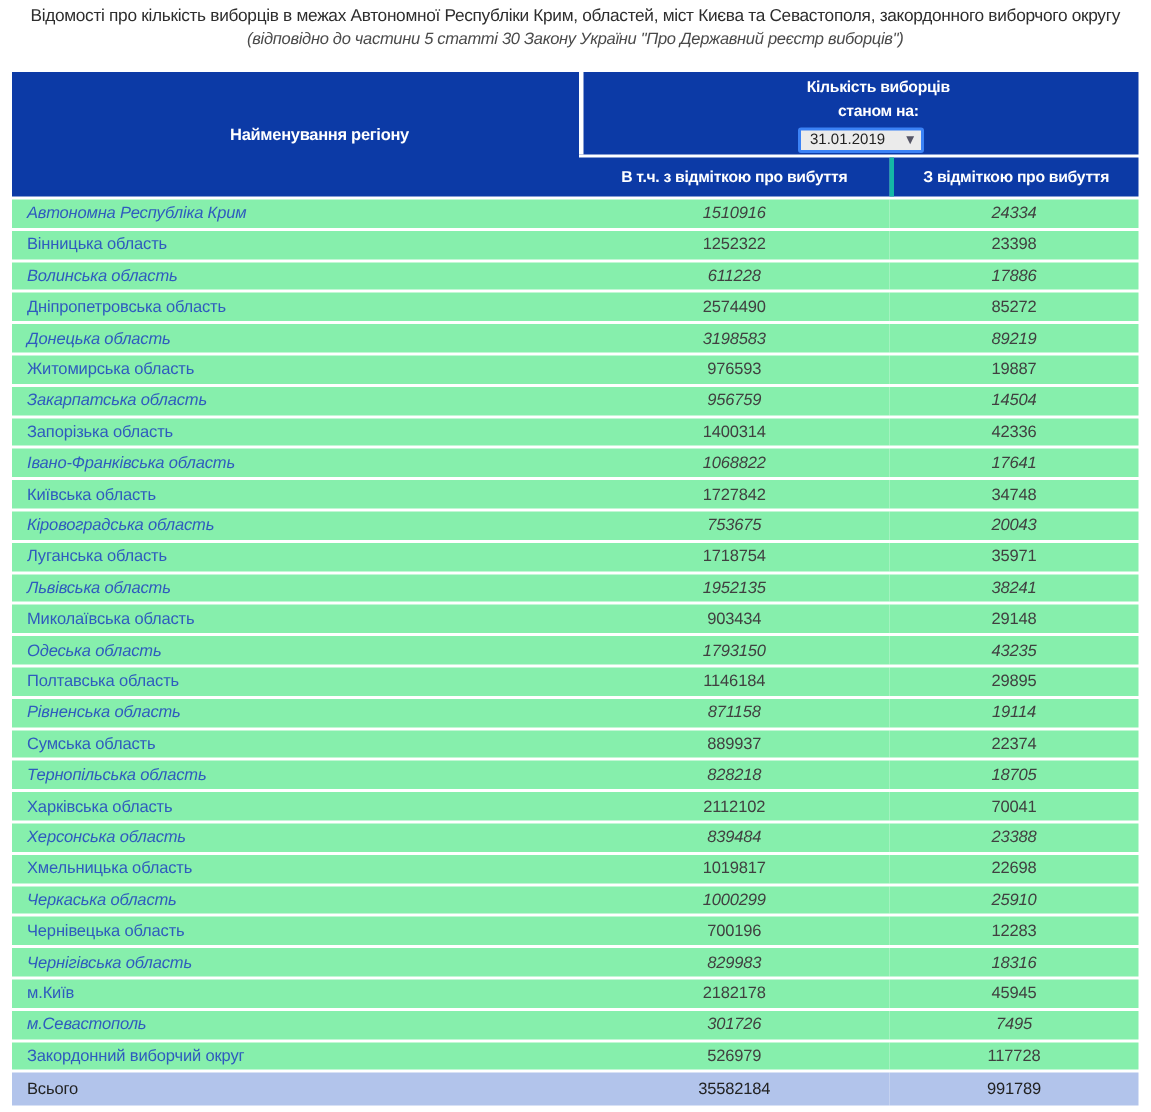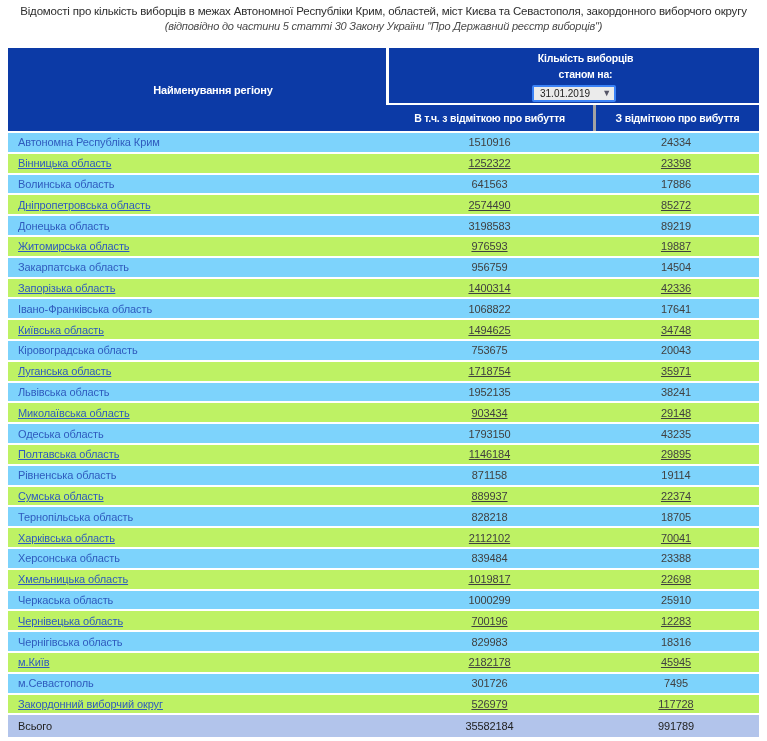--- a/index.html
+++ b/index.html
@@ -22,40 +22,40 @@
     table-layout:fixed;
   }
   col.c1{width:378px;} col.c2{width:207px;} col.c3{width:166px;}
   th{
     background:#0c3aa6;color:#ffffff;font-weight:bold;
     font-size:10.5px;text-align:center;vertical-align:middle;
     padding:0;box-sizing:border-box;letter-spacing:-0.2px;
   }
   th.count-header{height:55px;border-left:3px solid #ffffff;}
   th.sub{height:26px;}
-  th.sub-right{border-left:3px solid #a3a3a3;}
+  th.sub-right{border-left:3px solid #14b8a6;}
   th.region-header{font-size:11px;padding-left:32px;}
   .count-line{line-height:16px;padding-left:23px;}
   .select-wrap{position:relative;display:inline-block;margin-top:3px;}
   select.date-select{
     appearance:none;-webkit-appearance:none;-moz-appearance:none;
     width:84px;height:17px;font-size:10px;color:#222222;
     background:#ebebeb;border:2px solid #3b82f6;border-radius:2px;
     padding:0 16px 0 6px;font-family:"Liberation Sans","DejaVu Sans",sans-serif;
   }
   .chev{
     position:absolute;right:5px;top:1px;font-size:9px;color:#555566;
     pointer-events:none;line-height:15px;
   }
   td{
     height:18.8px;padding:0;font-size:11px;vertical-align:middle;
     box-sizing:border-box;letter-spacing:-0.1px;
   }
-  tr.odd td{background:#7dd3fc;}
-  tr.even td{background:#bef264;text-decoration:underline;}
+  tr.odd td{background:#86efac;font-style:italic;}
+  tr.even td{background:#86efac;}
   td.region{color:#2f5bbe;text-align:left;padding-left:10px;cursor:pointer;}
   td.num{color:#404040;text-align:center;}
   tr.total-row td{background:#b2c4eb;color:#222222;height:22px;}
   tr.total-row td.label{text-align:left;padding-left:10px;color:#222222;}
 </style>
 </head>
 <body>
 
 <div class="page-title">Відомості про кількість виборців в межах Автономної Республіки Крим, областей, міст Києва та Севастополя, закордонного виборчого округу</div>
 <div class="page-subtitle">(відповідно до частини 5 статті 30 Закону України "Про Державний реєстр виборців")</div>
@@ -91,21 +91,21 @@
         <td class="num">1510916</td>
         <td class="num">24334</td>
       </tr>
       <tr class="even">
         <td class="region">Вінницька область</td>
         <td class="num">1252322</td>
         <td class="num">23398</td>
       </tr>
       <tr class="odd">
         <td class="region">Волинська область</td>
-        <td class="num">641563</td>
+        <td class="num">611228</td>
         <td class="num">17886</td>
       </tr>
       <tr class="even">
         <td class="region">Дніпропетровська область</td>
         <td class="num">2574490</td>
         <td class="num">85272</td>
       </tr>
       <tr class="odd">
         <td class="region">Донецька область</td>
         <td class="num">3198583</td>
@@ -126,21 +126,21 @@
         <td class="num">1400314</td>
         <td class="num">42336</td>
       </tr>
       <tr class="odd">
         <td class="region">Івано-Франківська область</td>
         <td class="num">1068822</td>
         <td class="num">17641</td>
       </tr>
       <tr class="even">
         <td class="region">Київська область</td>
-        <td class="num">1494625</td>
+        <td class="num">1727842</td>
         <td class="num">34748</td>
       </tr>
       <tr class="odd">
         <td class="region">Кіровоградська область</td>
         <td class="num">753675</td>
         <td class="num">20043</td>
       </tr>
       <tr class="even">
         <td class="region">Луганська область</td>
         <td class="num">1718754</td>

